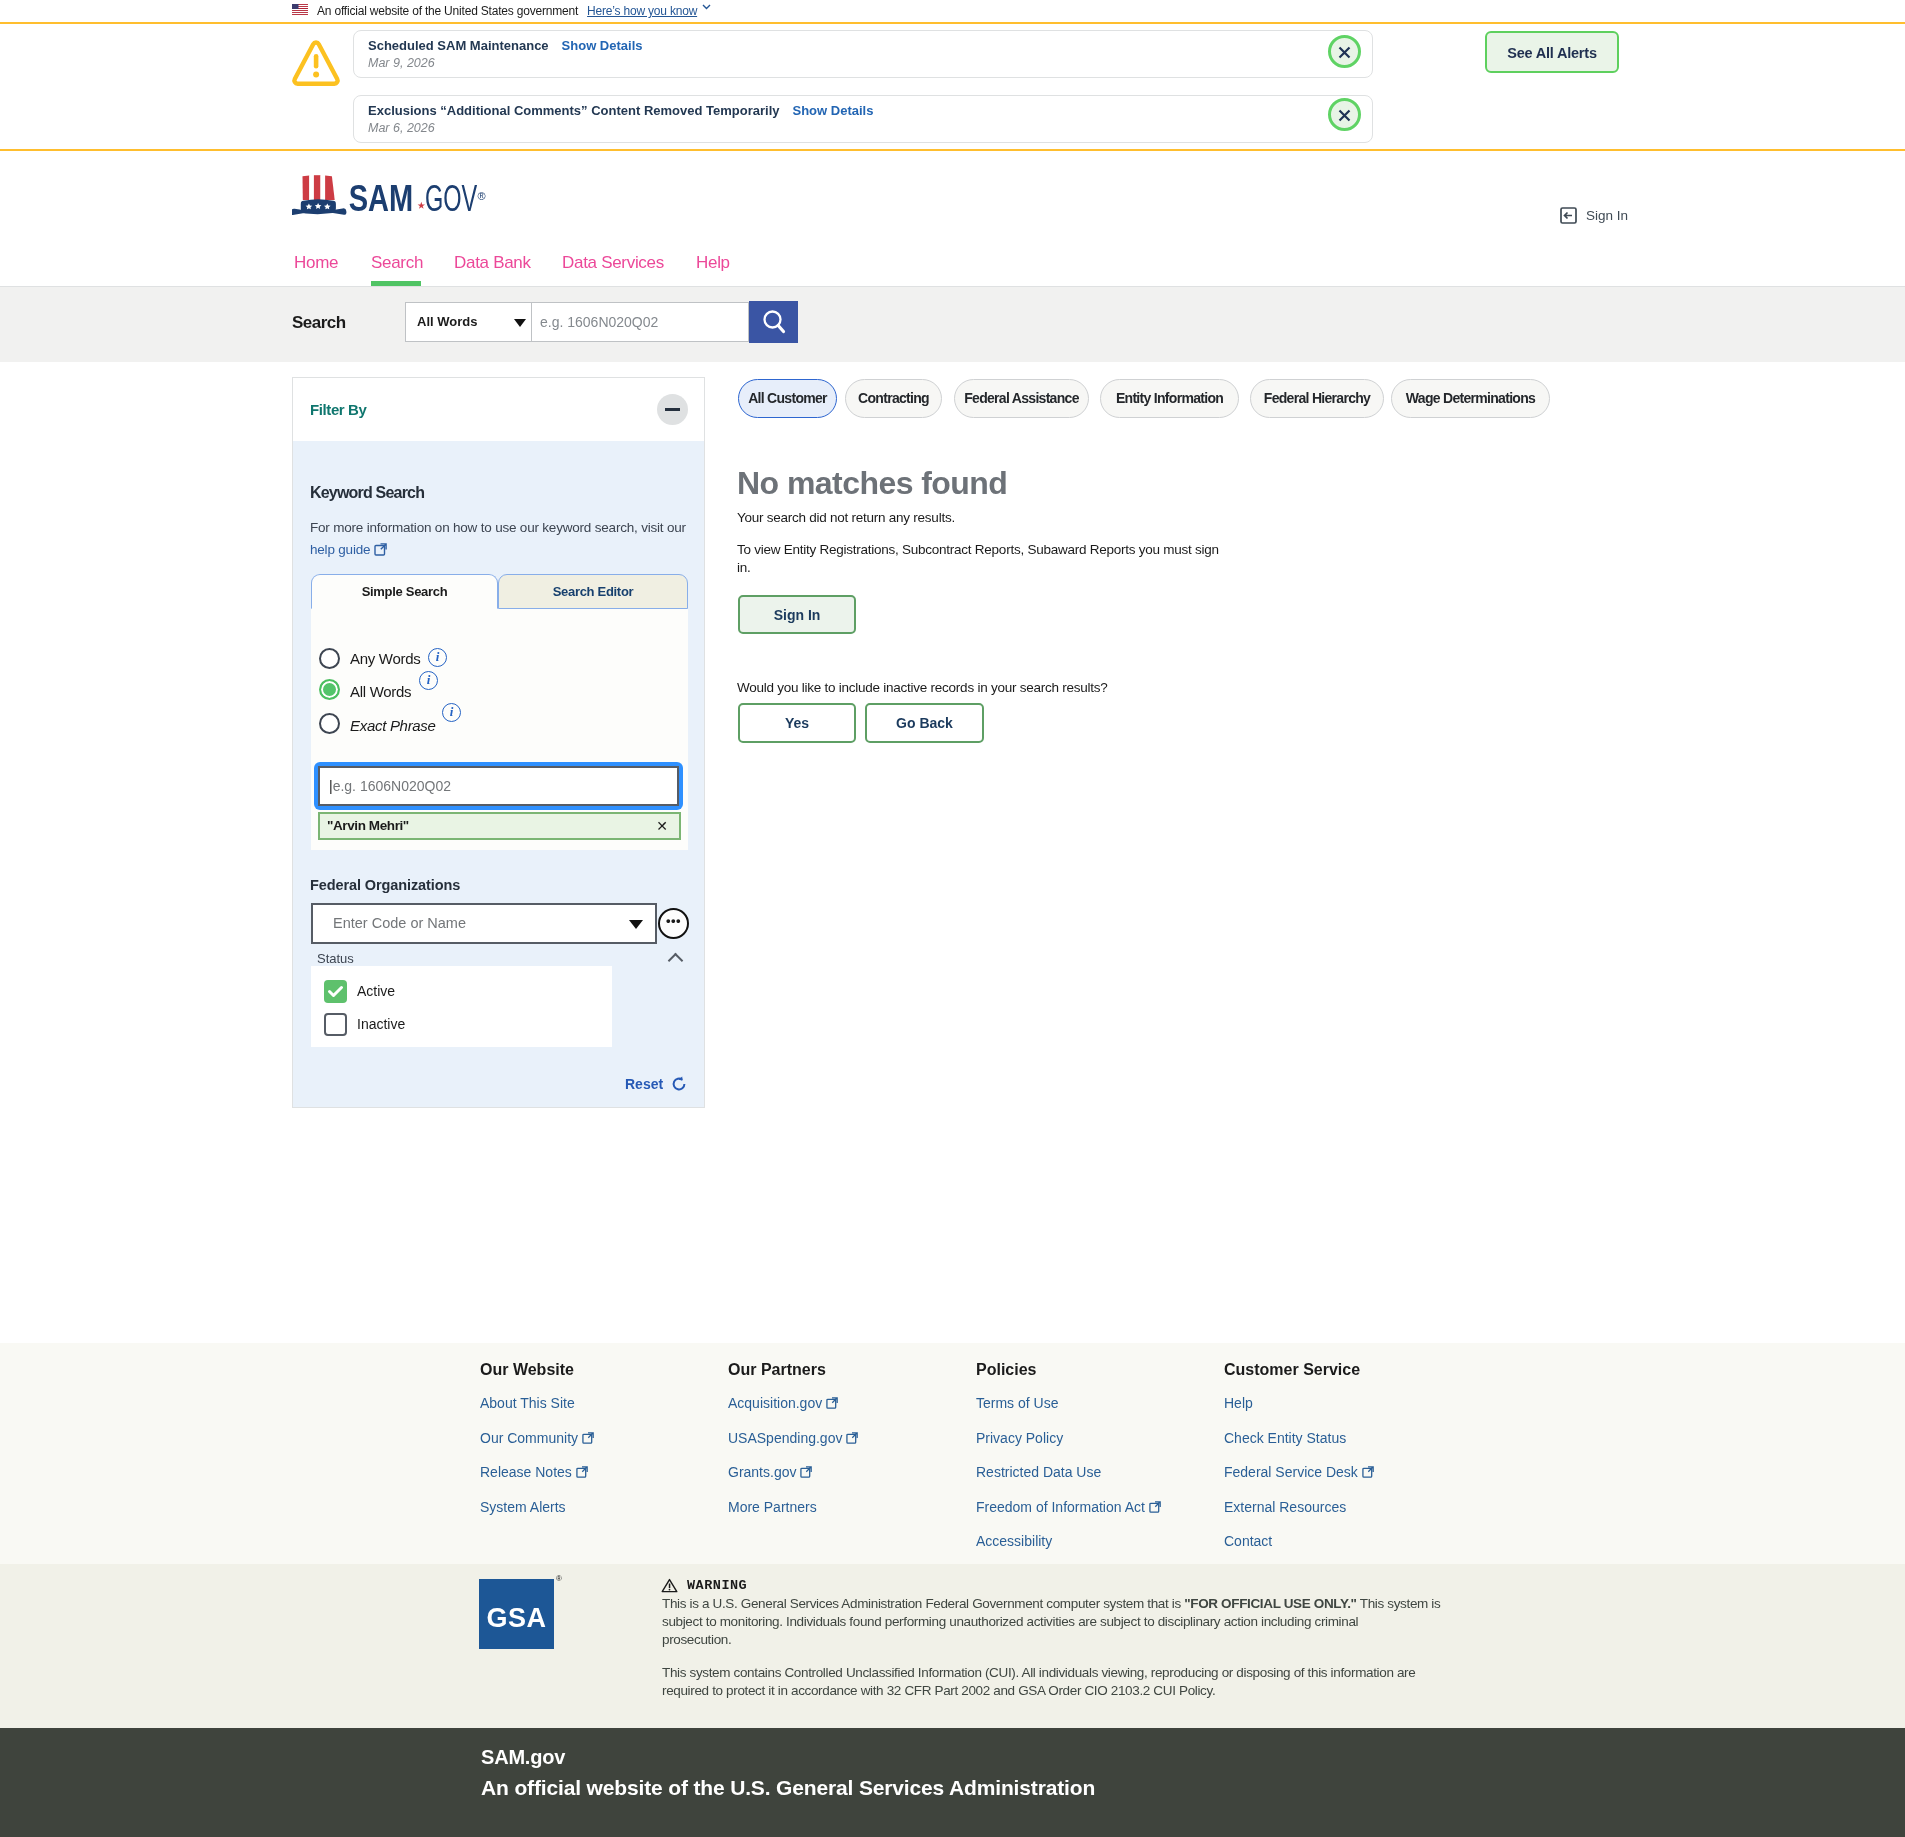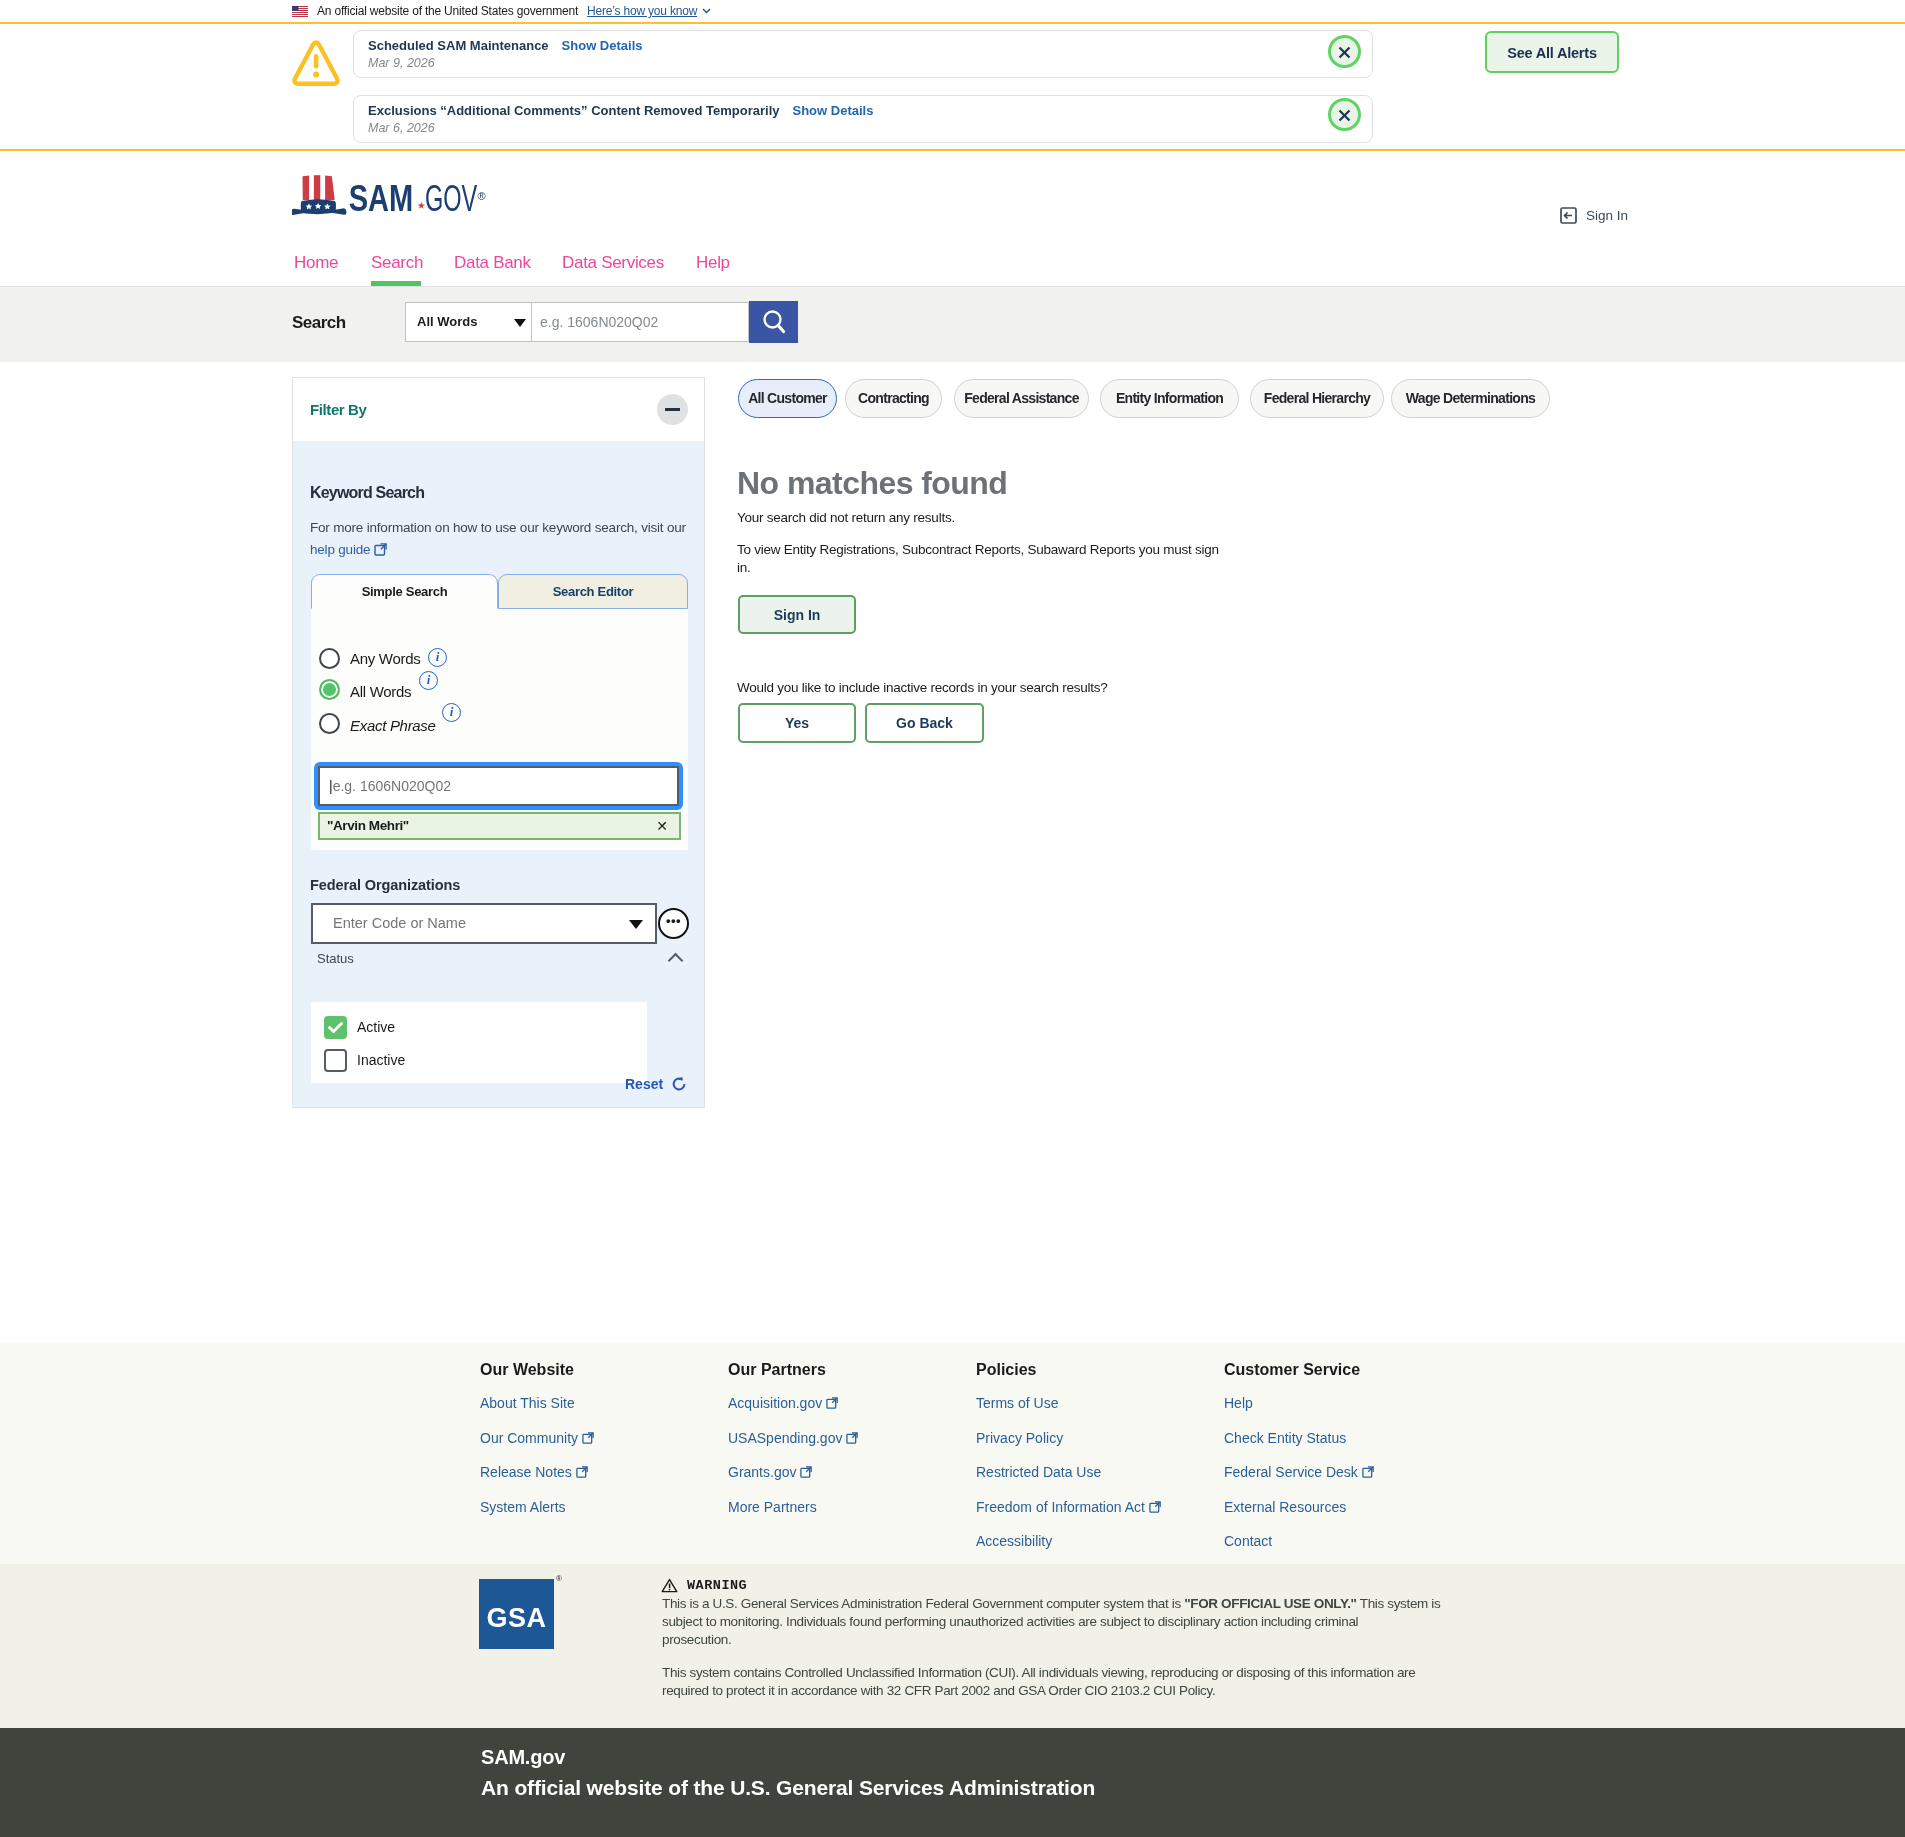--- a/index.html
+++ b/index.html
@@ -2,21 +2,21 @@
 <html lang="en"><head>
 <meta charset="utf-8">
 <title>Search | SAM.gov</title>
 <style>
 * { margin:0; padding:0; box-sizing:border-box; }
 html,body { width:1905px; height:1837px; }
 body { font-family:"Liberation Sans", sans-serif; background:#ffffff; position:relative; color:#1b1b1b; }
 
 
 #gov-banner { position:absolute; top:0; left:0; width:1905px; height:24px; background:#ffffff; border-bottom:2px solid #ffbe2e; font-size:12px; letter-spacing:-0.2px; color:#1b1b1b; }
-#gov-banner .inner { position:absolute; top:4px; left:292px; display:flex; align-items:center; }
+#gov-banner .inner { position:absolute; top:4px; left:292px; display:flex; align-items:flex-start; }
 #gov-banner a { color:#245695; }
 
 
 #alerts { position:absolute; top:26px; left:0; width:1905px; height:125px; background:#ffffff; border-bottom:2px solid #ffbe2e; }
 .alert-card { position:absolute; left:353px; width:1020px; height:48px; background:#fff; border:1px solid #dfe1e2; border-radius:8px; padding:7px 14px 0; }
 .alert-title { font-size:13px; font-weight:bold; color:#233852; }
 .alert-title a { color:#2265b3; text-decoration:none; margin-left:13px; }
 .alert-date { font-size:12.5px; font-style:italic; color:#83878c; margin-top:3px; }
 .alert-close { position:absolute; width:33px; height:33px; border-radius:50%; border:3px solid #5fd364; background:#e8f4e6; }
 .alert-close svg { position:absolute; left:7px; top:8px; }
@@ -54,21 +54,21 @@
 .focusinp { position:absolute; left:3px; top:153px; width:369px; height:48px; background:#2e90ff;border-radius:6px; }
 .focusinp .in { position:absolute; left:4px; top:4px; right:4px; bottom:4px; background:#fff; border:2px solid #565c65; font-size:14px; color:#737679; line-height:36px; padding-left:9px; }
 .chip { position:absolute; left:7px; top:203px; width:363px; height:28px; background:#e9f4e4; border:2px solid #7bb573; font-size:13.5px; font-weight:bold; letter-spacing:-0.4px; color:#1b1b1b; line-height:24px; padding-left:7px; }
 .chip .x { position:absolute; right:11px; top:0; font-weight:normal; font-size:14px; color:#1b1b1b; letter-spacing:0; }
 .fedorg { position:absolute; left:17px; top:499px; font-size:14.5px; font-weight:bold; letter-spacing:-0.1px; color:#262f3a; }
 .combo { position:absolute; left:18px; top:525px; width:346px; height:41px; background:#fff; border:2px solid #565c65; font-size:14.5px; color:#737679; line-height:37px; padding-left:20px; }
 .combo .car { position:absolute; right:12px; top:15px; width:0; height:0; border-left:7px solid transparent; border-right:7px solid transparent; border-top:9px solid #111; }
 .dots { position:absolute; left:365px; top:530px; width:31px; height:31px; border-radius:50%; border:2.5px solid #111; background:#fdfdfd; text-align:center; line-height:22px; font-weight:bold; font-size:13px; letter-spacing:0.5px; }
 .statlbl { position:absolute; left:25px; top:951px; font-size:13px; color:#3d4551; }
 .statchev { position:absolute; left:670px; top:955px; width:11px; height:11px; border-left:2.5px solid #565c65; border-top:2.5px solid #565c65; transform:rotate(45deg); }
-.statbox { position:absolute; left:18px; top:624px; width:336px; height:81px; background:#fff;padding-left:15px; }
+.statbox { position:absolute; left:18px; top:588px; width:301px; height:81px; background:#fff;padding-left:15px; }
 .cb { position:absolute; left:13px; width:23px; height:23px; border-radius:4px; }
 .cb.checked { background:#5ec16c; }
 .cb.un { background:#fff; border:2px solid #565c65; }
 .cblabel { position:absolute; left:46px; font-size:14px; color:#1b1b1b; }
 .reset { position:absolute; left:625px; top:1076px; font-size:14px; font-weight:bold; color:#2659b5; }
 
 
 .pill { position:absolute; top:379px; height:39px; border-radius:19.5px; background:#f7f7f5; border:1.5px solid #cfd1d3; font-size:14px; font-weight:bold; letter-spacing:-0.7px; color:#24272b; text-align:center; line-height:36px; white-space:nowrap; }
 .pill.sel { background:#e7eefa; border:1.5px solid #2e66d0; }
 #nomatch { position:absolute; left:737px; top:465px; font-size:32px; font-weight:bold; letter-spacing:-0.55px; color:#6d7278; }

